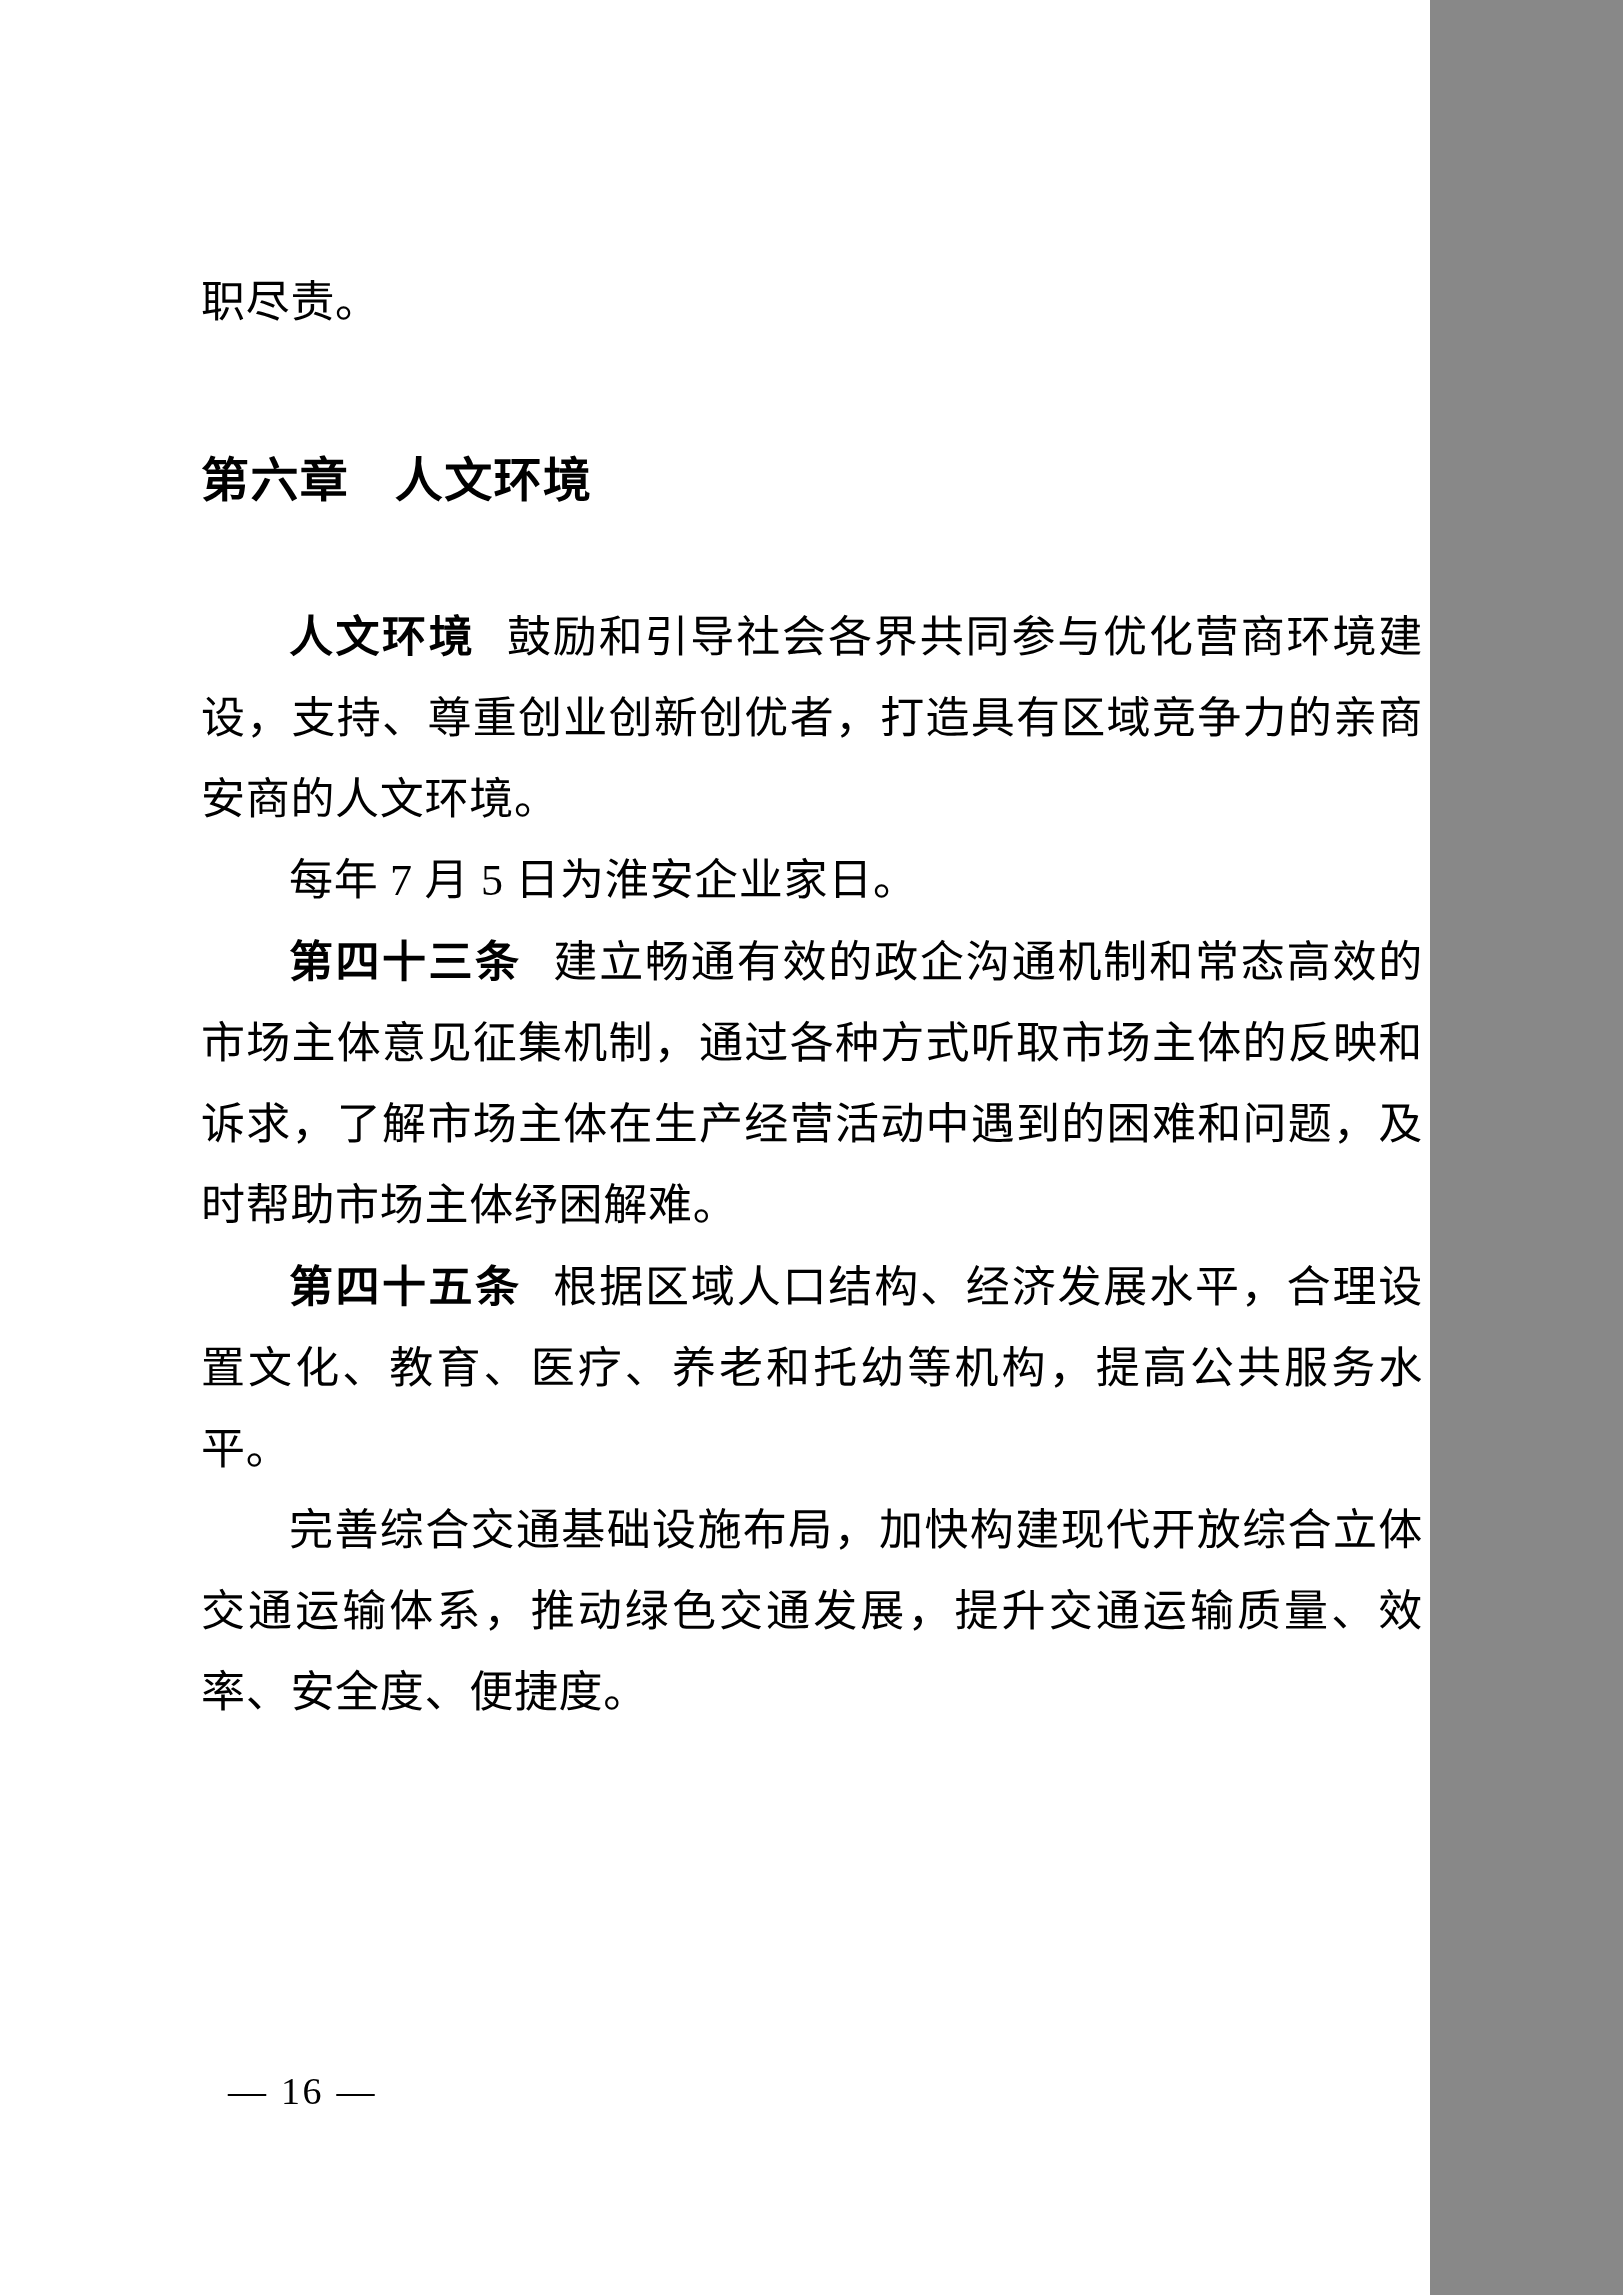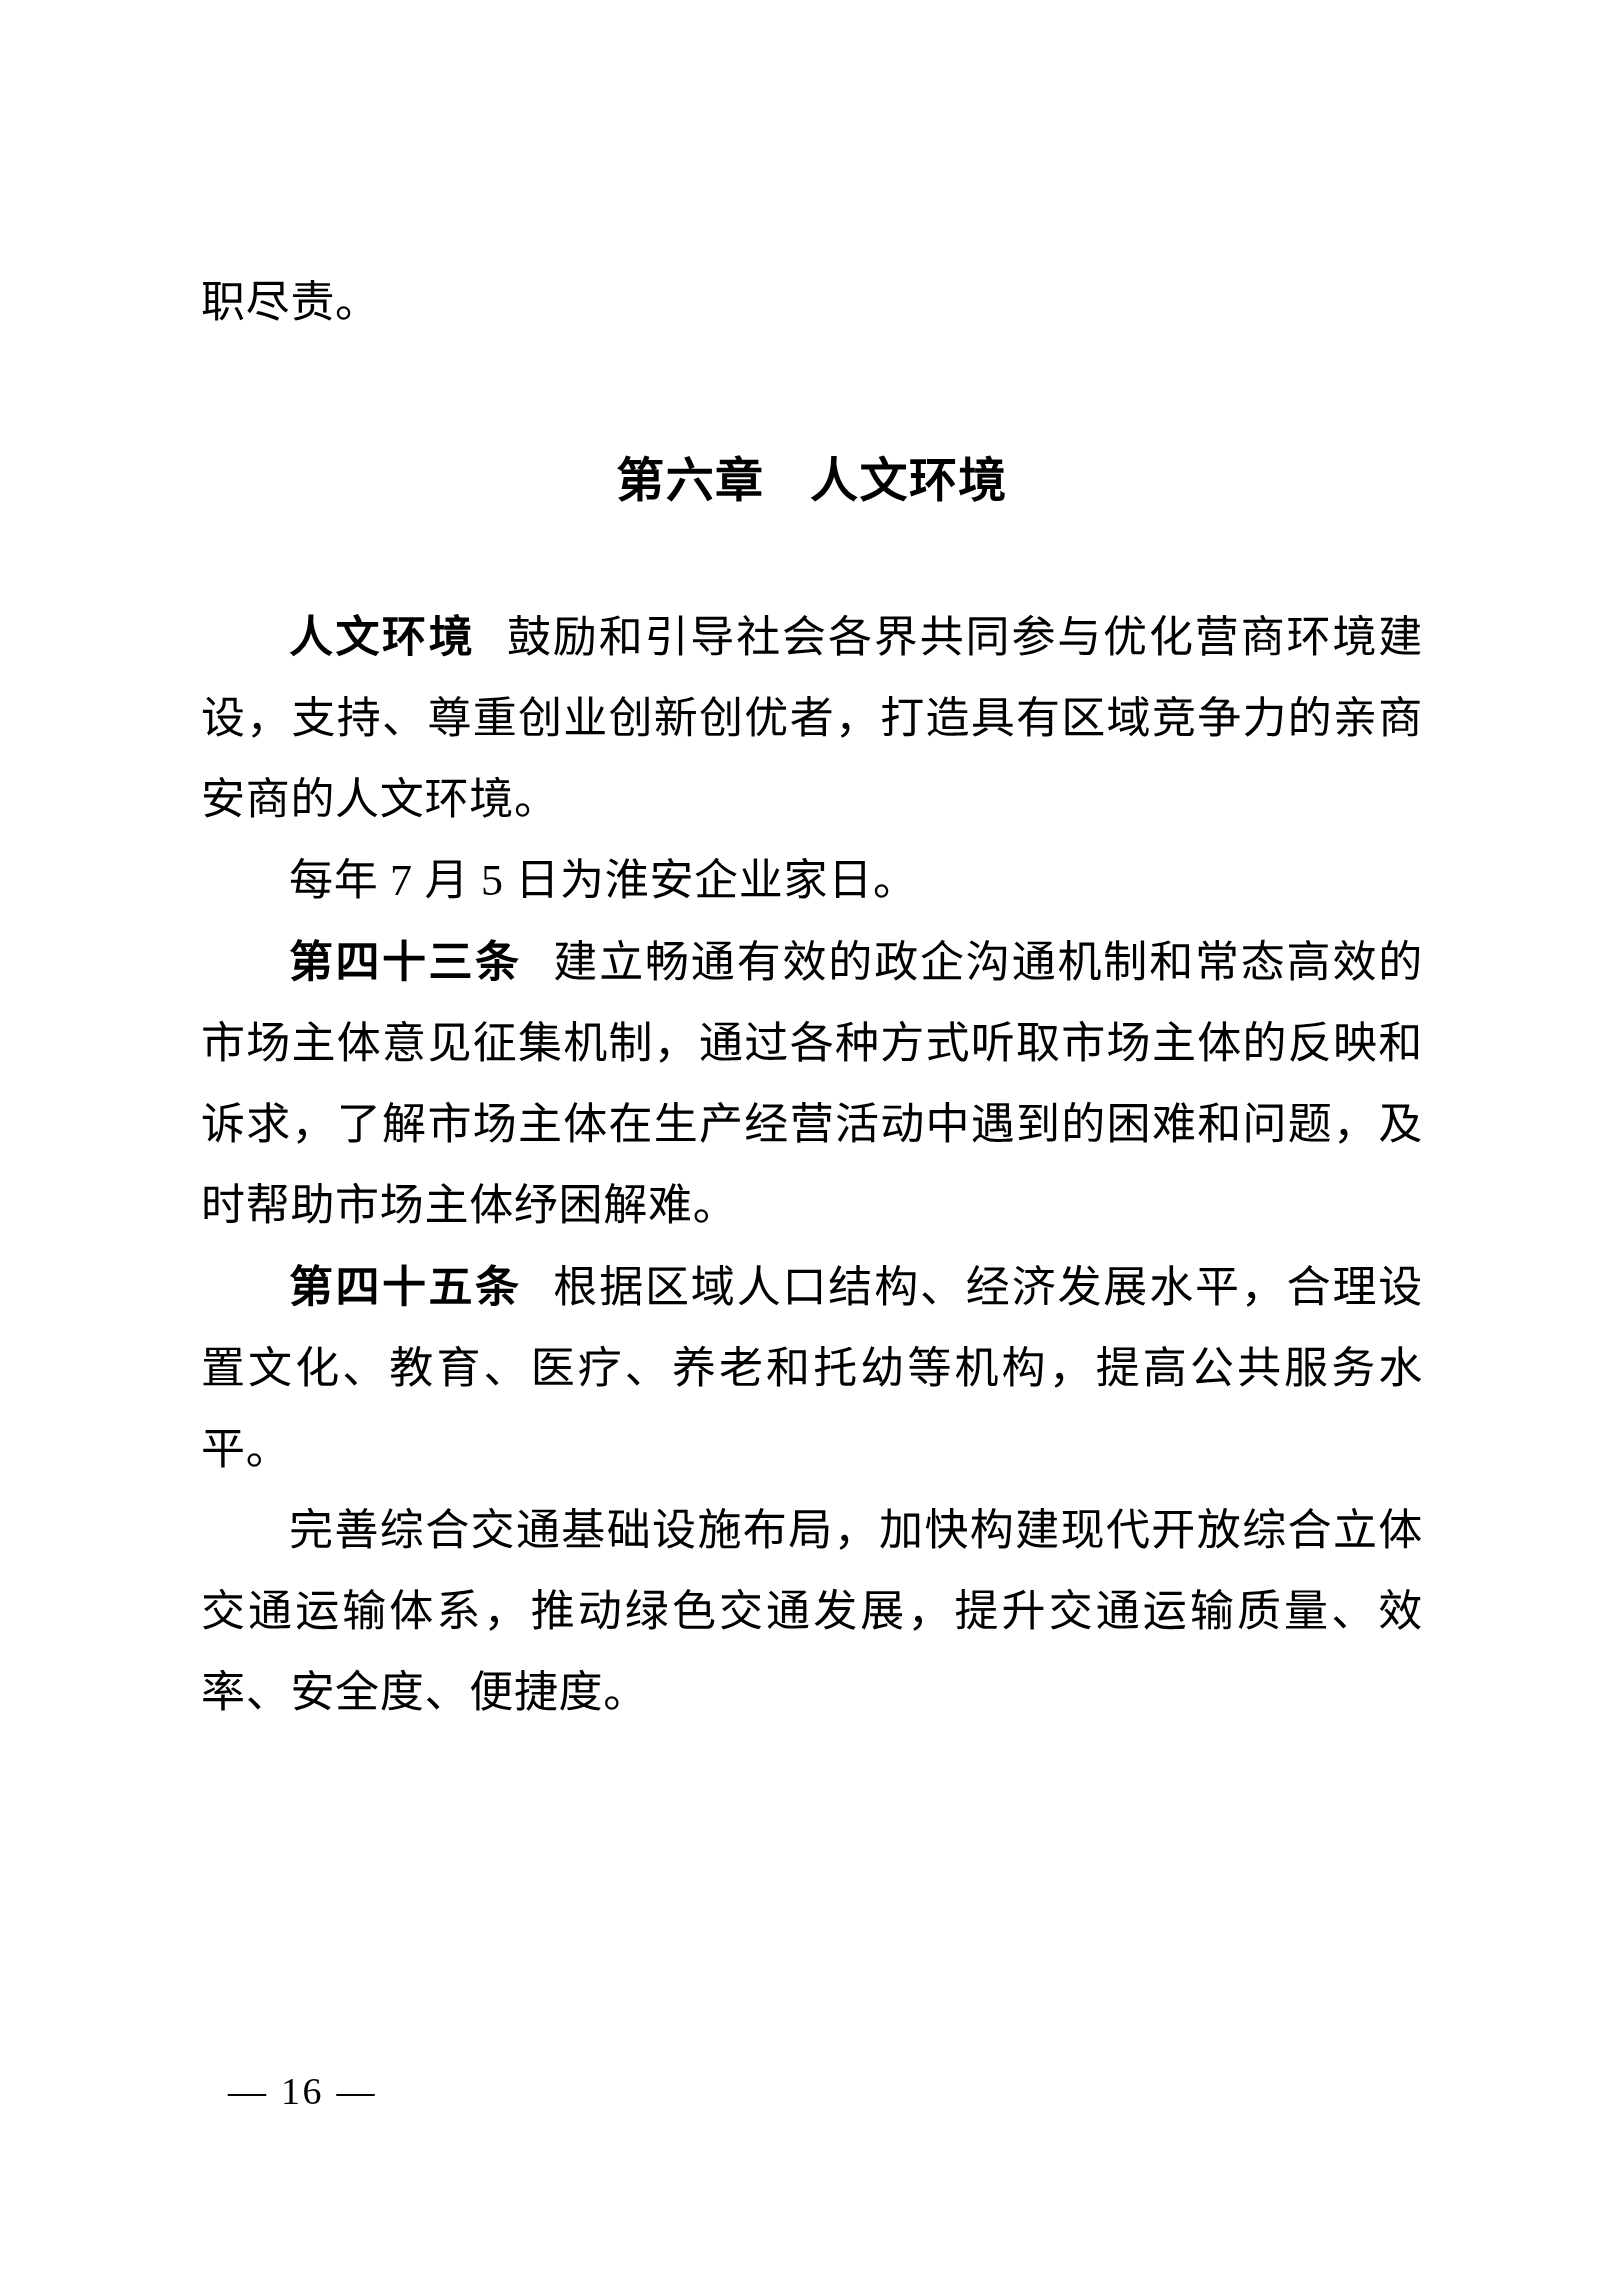--- a/index.html
+++ b/index.html
@@ -2,21 +2,21 @@
 <html lang="zh-CN" style="font-size:11px"><head>
 <meta charset="utf-8">
 <style>
   html, body {
     margin: 0;
     padding: 0;
     background: #888;
   }
   .page {
     position: relative;
-    width: 1623px;
+    width: 1430px;
     height: 2295px;
     background: #ffffff;
     color: #000000;
     overflow: hidden;
     font-family: "Liberation Serif", serif;
   }
   .content {
     position: absolute;
     left: 201px;
     top: 262px;
@@ -26,21 +26,20 @@
     text-align: justify;
     letter-spacing: 0.7px;
   }
   .content p {
     margin: 0;
   }
   .para-indent {
     text-indent: 2em;
   }
   .chapter-heading {
-    text-align: center;
     text-indent: 0;
     font-family: "Liberation Sans", sans-serif;
     font-weight: bold;
     font-size: 48px;
     line-height: 81px;
     margin: 97px 0 75px 0 !important;
     letter-spacing: 1.4px;
   }
   .chapter-number {
     margin-right: 0.95em;

